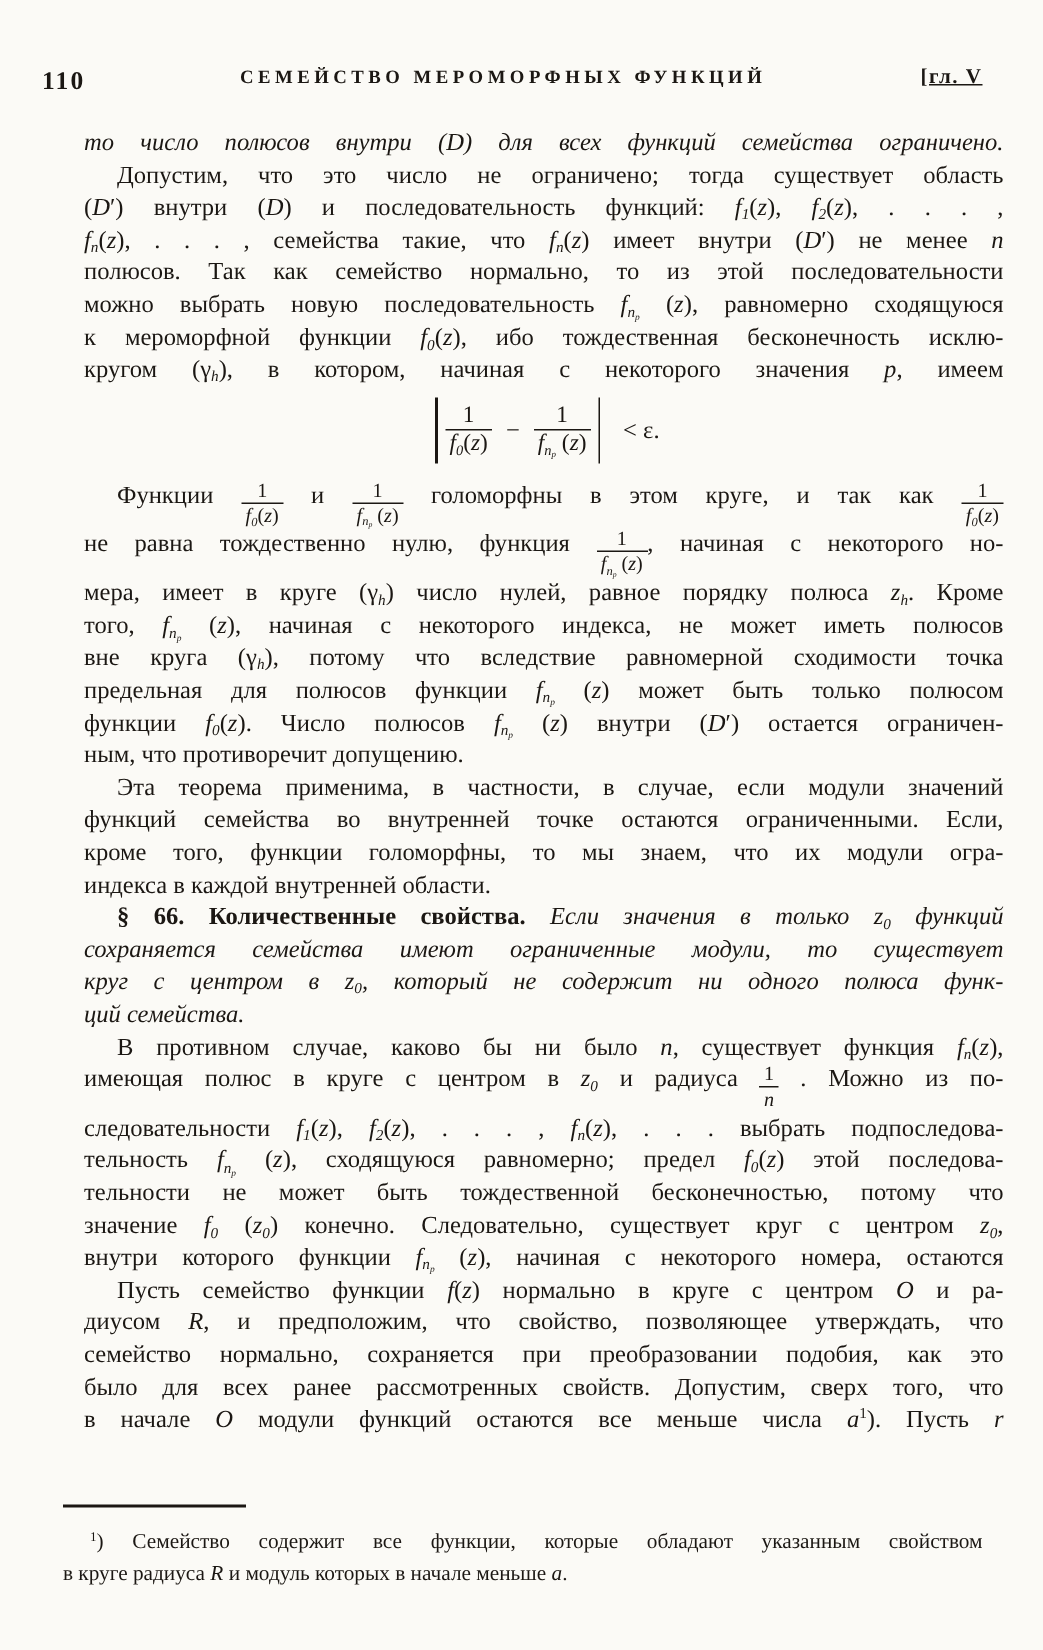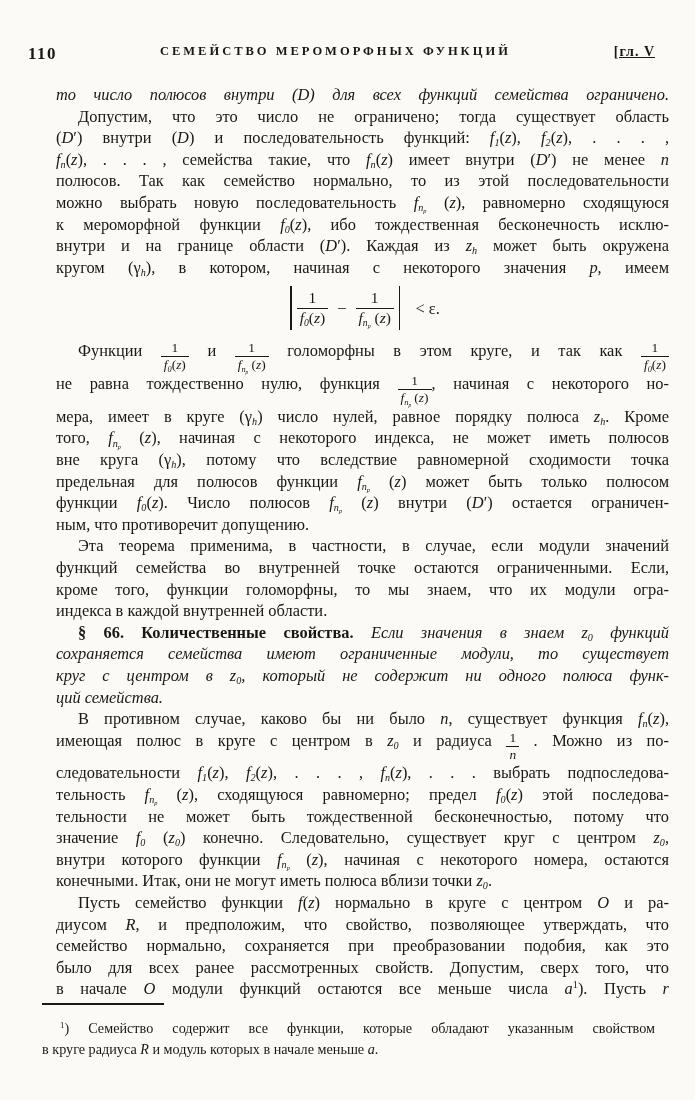--- a/index.html
+++ b/index.html
@@ -88,21 +88,20 @@
   </div>
 
   <div class="body-text">
       <div class="line it">то число полюсов внутри (D) для всех функций семейства ограничено.</div>
       <div class="line ind">Допустим, что это число не ограничено; тогда существует область</div>
       <div class="line"><span>(<span class="it">D</span>′)</span> внутри <span>(<span class="it">D</span>)</span> и последовательность функций: <span><span class="it">f<span class="sb">1</span></span>(<span class="it">z</span>)</span>, <span><span class="it">f<span class="sb">2</span></span>(<span class="it">z</span>)</span>, . . . ,</div>
       <div class="line"><span><span class="it">f<span class="sb"><span class="it">n</span></span></span>(<span class="it">z</span>)</span>, . . . , семейства такие, что <span><span class="it">f<span class="sb"><span class="it">n</span></span></span>(<span class="it">z</span>)</span> имеет внутри <span>(<span class="it">D</span>′)</span> не менее <span class="it">n</span></div>
       <div class="line">полюсов. Так как семейство нормально, то из этой последовательности</div>
       <div class="line">можно выбрать новую последовательность <span><span class="it">f<span class="sb"><span class="it">n<span class="sb"><span class="it">p</span></span></span></span></span> (<span class="it">z</span>)</span>, равномерно сходящуюся</div>
       <div class="line">к мероморфной функции <span><span class="it">f<span class="sb">0</span></span>(<span class="it">z</span>)</span>, ибо тождественная бесконечность исклю-</div>
-      <div class="line">внутри и на границе области <span>(<span class="it">D</span>′)</span>. Каждая из <span class="it">z<span class="sb"><span class="it">h</span></span></span> может быть окружена</div>
       <div class="line">кругом <span>(<span>γ<span class="sb"><span class="it">h</span></span></span>)</span>, в котором, начиная с некоторого значения <span class="it">p</span>, имеем</div>
       <div class="line a-center formula">
         <span class="vbar"></span>
         <span class="frac">
           <span class="num">1</span>
           <span class="den"><span><span class="it">f<span class="sb">0</span></span>(<span class="it">z</span>)</span></span>
         </span>
         <span class="mop">−</span>
         <span class="frac">
           <span class="num">1</span>
@@ -116,32 +115,31 @@
       <div class="line">мера, имеет в круге <span>(<span>γ<span class="sb"><span class="it">h</span></span></span>)</span> число нулей, равное порядку полюса <span class="it">z<span class="sb"><span class="it">h</span></span></span>. Кроме</div>
       <div class="line">того, <span><span class="it">f<span class="sb"><span class="it">n<span class="sb"><span class="it">p</span></span></span></span></span> (<span class="it">z</span>)</span>, начиная с некоторого индекса, не может иметь полюсов</div>
       <div class="line">вне круга <span>(<span>γ<span class="sb"><span class="it">h</span></span></span>)</span>, потому что вследствие равномерной сходимости точка</div>
       <div class="line">предельная для полюсов функции <span><span class="it">f<span class="sb"><span class="it">n<span class="sb"><span class="it">p</span></span></span></span></span> (<span class="it">z</span>)</span> может быть только полюсом</div>
       <div class="line">функции <span><span class="it">f<span class="sb">0</span></span>(<span class="it">z</span>)</span>. Число полюсов <span><span class="it">f<span class="sb"><span class="it">n<span class="sb"><span class="it">p</span></span></span></span></span> (<span class="it">z</span>)</span> внутри <span>(<span class="it">D</span>′)</span> остается ограничен-</div>
       <div class="line a-left">ным, что противоречит допущению.</div>
       <div class="line ind">Эта теорема применима, в частности, в случае, если модули значений</div>
       <div class="line">функций семейства во внутренней точке остаются ограниченными. Если,</div>
       <div class="line">кроме того, функции голоморфны, то мы знаем, что их модули огра-</div>
       <div class="line a-left">индекса в каждой внутренней области.</div>
-      <div class="line ind"><span class="bd">§ 66. Количественные свойства. </span><span class="it">Если значения в знаем </span><span class="it">z<span class="sb">0</span></span><span class="it"> функций</span></div>
+      <div class="line ind"><span class="bd">§ 66. Количественные свойства. </span><span class="it">Если значения в только </span><span class="it">z<span class="sb">0</span></span><span class="it"> функций</span></div>
       <div class="line it">сохраняется семейства имеют ограниченные модули, то существует</div>
       <div class="line it">круг с центром в <span class="it">z<span class="sb">0</span></span>, который не содержит ни одного полюса функ-</div>
       <div class="line it a-left">ций семейства.</div>
       <div class="line ind">В противном случае, каково бы ни было <span class="it">n</span>, существует функция <span><span class="it">f<span class="sb"><span class="it">n</span></span></span>(<span class="it">z</span>)</span>,</div>
       <div class="line">имеющая полюс в круге с центром в <span class="it">z<span class="sb">0</span></span> и радиуса <span class="frac"><span class="num">1</span><span class="den"><span class="it">n</span></span></span> . Можно из по-</div>
       <div class="line">следовательности <span><span class="it">f<span class="sb">1</span></span>(<span class="it">z</span>)</span>, <span><span class="it">f<span class="sb">2</span></span>(<span class="it">z</span>)</span>, . . . , <span><span class="it">f<span class="sb"><span class="it">n</span></span></span>(<span class="it">z</span>)</span>, . . . выбрать подпоследова-</div>
       <div class="line">тельность <span><span class="it">f<span class="sb"><span class="it">n<span class="sb"><span class="it">p</span></span></span></span></span> (<span class="it">z</span>)</span>, сходящуюся равномерно; предел <span><span class="it">f<span class="sb">0</span></span>(<span class="it">z</span>)</span> этой последова-</div>
       <div class="line">тельности не может быть тождественной бесконечностью, потому что</div>
       <div class="line">значение <span><span class="it">f<span class="sb">0</span></span> (<span class="it">z<span class="sb">0</span></span>)</span> конечно. Следовательно, существует круг с центром <span class="it">z<span class="sb">0</span></span>,</div>
       <div class="line">внутри которого функции <span><span class="it">f<span class="sb"><span class="it">n<span class="sb"><span class="it">p</span></span></span></span></span> (<span class="it">z</span>)</span>, начиная с некоторого номера, остаются</div>
-      <div class="line a-left">конечными. Итак, они не могут иметь полюса вблизи точки <span class="it">z<span class="sb">0</span></span>.</div>
       <div class="line ind">Пусть семейство функции <span class="it">f</span>(<span class="it">z</span>) нормально в круге с центром <span class="it">O</span> и ра-</div>
       <div class="line">диусом <span class="it">R</span>, и предположим, что свойство, позволяющее утверждать, что</div>
       <div class="line">семейство нормально, сохраняется при преобразовании подобия, как это</div>
       <div class="line">было для всех ранее рассмотренных свойств. Допустим, сверх того, что</div>
       <div class="line">в начале <span class="it">O</span> модули функций остаются все меньше числа <span class="it">a</span><span><span class="sp">1</span></span>). Пусть <span class="it">r</span></div>
     </div>
 
   <div class="fnrule"></div>
 
   <div class="footnote">

